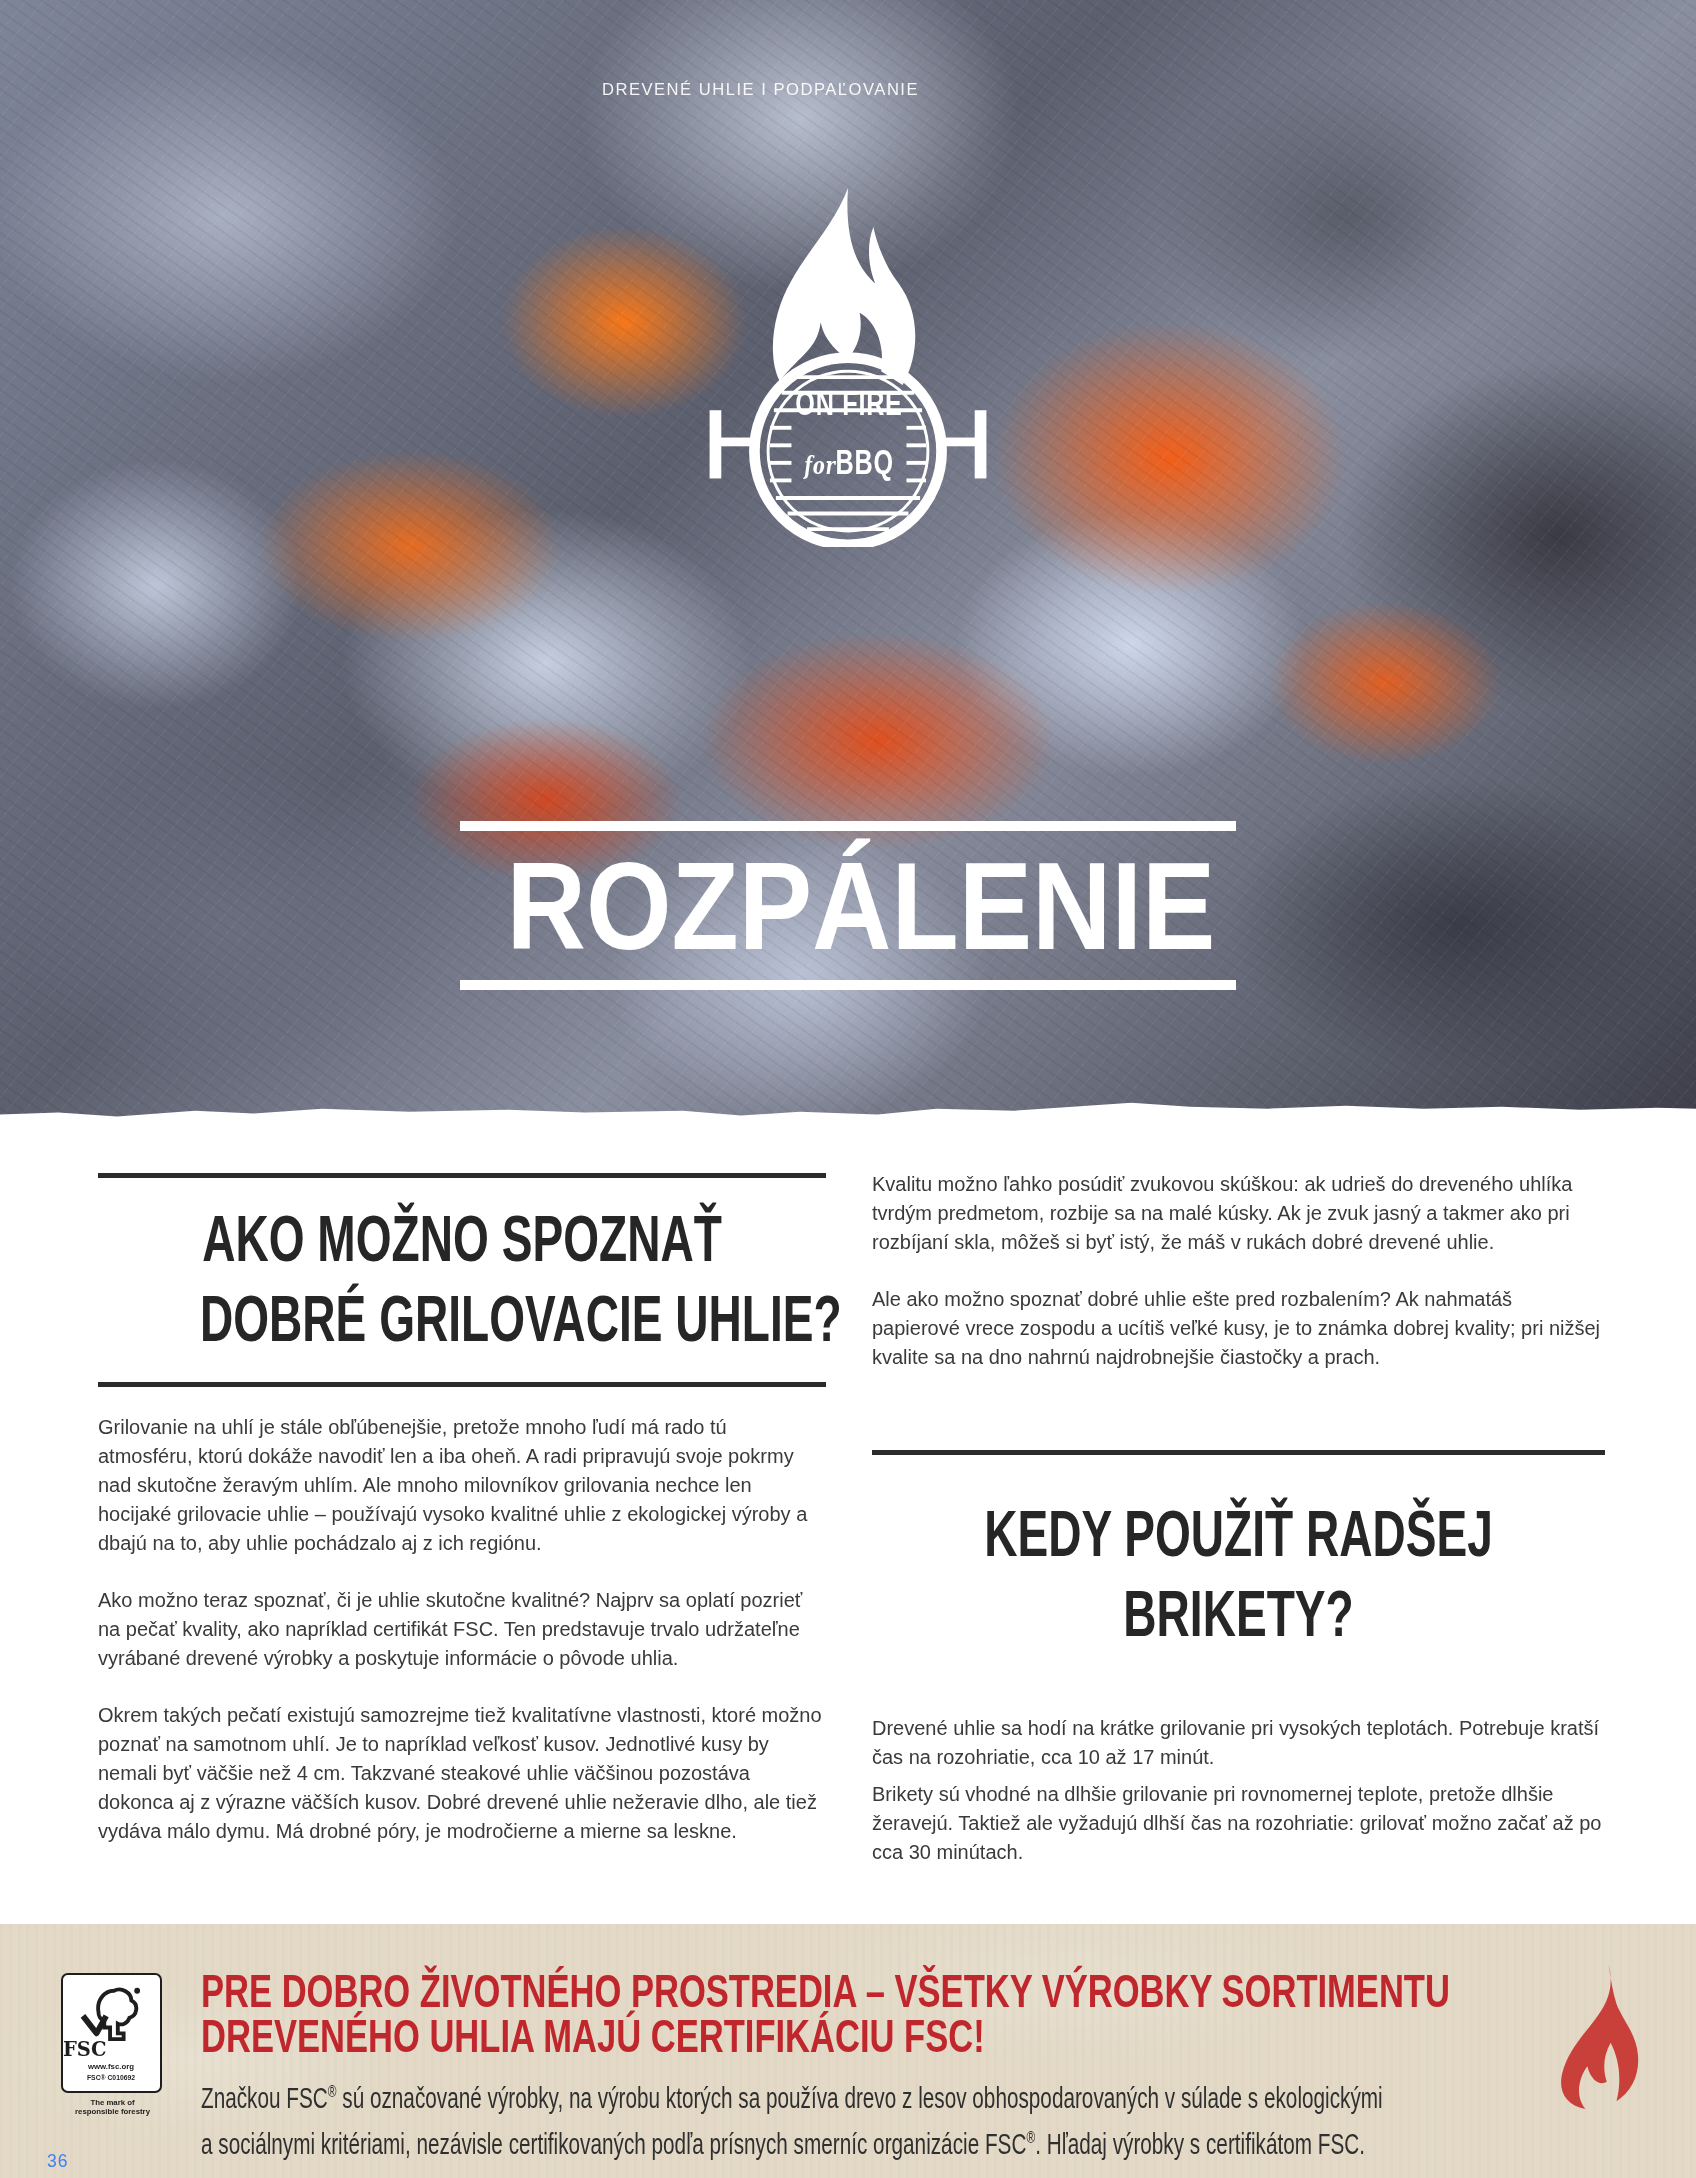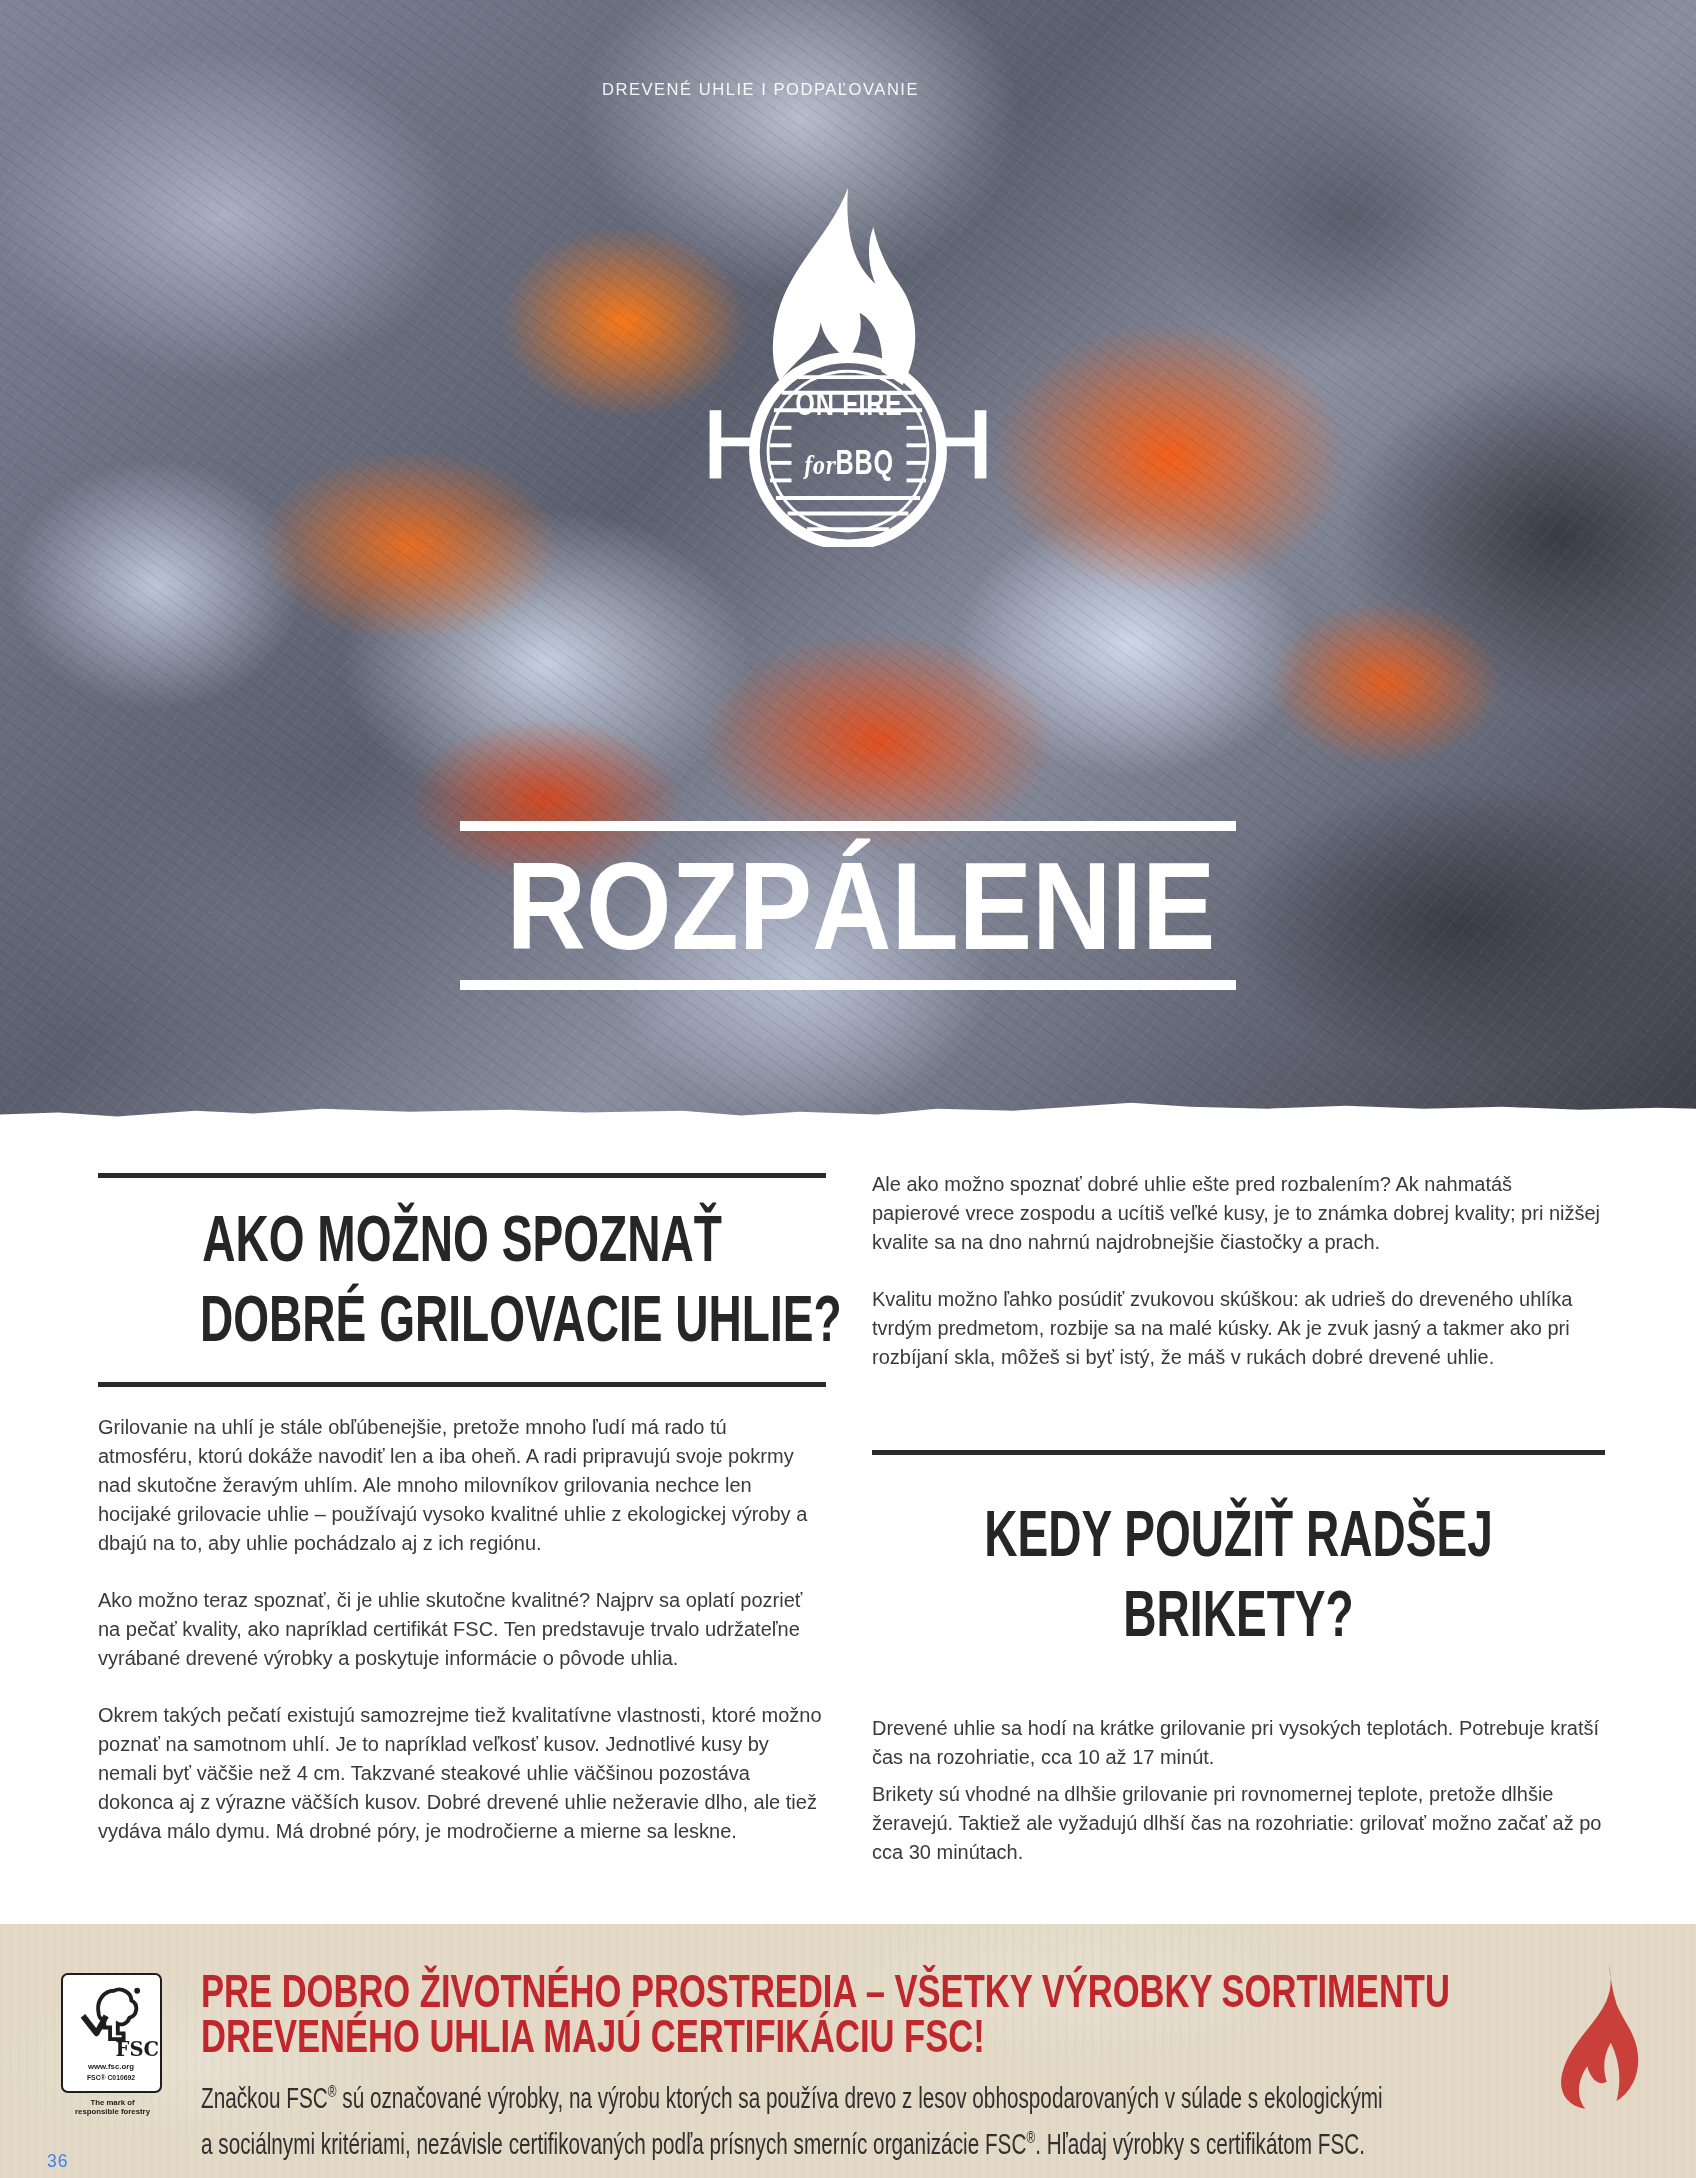--- a/index.html
+++ b/index.html
@@ -102,21 +102,21 @@
   .banner-texture {
     position: absolute; inset: 0;
     background: repeating-linear-gradient(90deg, rgba(0,0,0,0.015) 0 2.9px, rgba(0,0,0,0) 2.9px 8.8px);
   }
   .fsc-box {
     position: absolute; left: 61px; top: 1973px; width: 101px; height: 120px;
     border: 2.9px solid #1e1e1e; border-radius: 6.8px; background: #ffffff; box-sizing: border-box;
   }
   .fsc-tree { position: absolute; left: 15.6px; top: 7.8px; width: 66px; height: 60px; }
   .fsc-word {
-    position: absolute; left: 0; top: 64px; width: 96px; text-align: right;
+    position: absolute; left: 0; top: 64px; width: 96px; text-align: left;
     font-family: "DejaVu Serif", serif; font-weight: bold; font-size: 19.5px; color: #1e1e1e; line-height: 21.5px;
   }
   .fsc-url {
     position: absolute; left: 0; top: 87px; width: 96px; text-align: center;
     font-family: "Liberation Sans", sans-serif; font-size: 7.8px; color: #1e1e1e; font-weight: bold;
   }
   .fsc-code {
     position: absolute; left: 0; top: 99px; width: 96px; text-align: center;
     font-family: "Liberation Sans", sans-serif; font-size: 6.8px; color: #1e1e1e; font-weight: bold;
   }
@@ -200,22 +200,22 @@
   </div>
   <div class="heading-rule"></div>
   <div style="padding-top:26px;">
     <p class="body-text">Grilovanie na uhlí je stále obľúbenejšie, pretože mnoho ľudí má rado tú atmosféru, ktorú dokáže navodiť len a iba oheň. A radi pripravujú svoje pokrmy nad skutočne žeravým uhlím. Ale mnoho milovníkov grilovania nechce len hocijaké grilovacie uhlie – používajú vysoko kvalitné uhlie z ekologickej výroby a dbajú na to, aby uhlie pochádzalo aj z ich regiónu.</p>
     <p class="body-text">Ako možno teraz spoznať, či je uhlie skutočne kvalitné? Najprv sa oplatí pozrieť na pečať kvality, ako napríklad certifikát FSC. Ten predstavuje trvalo udržateľne vyrábané drevené výrobky a poskytuje informácie o pôvode uhlia.</p>
     <p class="body-text">Okrem takých pečatí existujú samozrejme tiež kvalitatívne vlastnosti, ktoré možno poznať na samotnom uhlí. Je to napríklad veľkosť kusov. Jednotlivé kusy by nemali byť väčšie než 4 cm. Takzvané steakové uhlie väčšinou pozostáva dokonca aj z výrazne väčších kusov. Dobré drevené uhlie nežeravie dlho, ale tiež vydáva málo dymu. Má drobné póry, je modročierne a mierne sa leskne.</p>
   </div>
 </div>
 
 <div class="col-right">
+  <p class="body-text">Kvalitu možno ľahko posúdiť zvukovou skúškou: ak udrieš do dreveného uhlíka tvrdým predmetom, rozbije sa na malé kúsky. Ak je zvuk jasný a takmer ako pri rozbíjaní skla, môžeš si byť istý, že máš v rukách dobré drevené uhlie.</p>
   <p class="body-text">Ale ako možno spoznať dobré uhlie ešte pred rozbalením? Ak nahmatáš papierové vrece zospodu a ucítiš veľké kusy, je to známka dobrej kvality; pri nižšej kvalite sa na dno nahrnú najdrobnejšie čiastočky a prach.</p>
-  <p class="body-text">Kvalitu možno ľahko posúdiť zvukovou skúškou: ak udrieš do dreveného uhlíka tvrdým predmetom, rozbije sa na malé kúsky. Ak je zvuk jasný a takmer ako pri rozbíjaní skla, môžeš si byť istý, že máš v rukách dobré drevené uhlie.</p>
 
   <div class="heading-rule" style="margin-top:78px;"></div>
   <div style="padding-top:39px; padding-bottom:59px;">
     <div class="heading">KEDY POUŽIŤ RADŠEJ</div>
     <div class="heading">BRIKETY?</div>
   </div>
   <div class="heading-rule" style="height:1px; background:transparent;"></div>
   <p class="body-text tight">Drevené uhlie sa hodí na krátke grilovanie pri vysokých teplotách. Potrebuje kratší čas na rozohriatie, cca 10 až 17 minút.</p>
   <p class="body-text tight">Brikety sú vhodné na dlhšie grilovanie pri rovnomernej teplote, pretože dlhšie žeravejú. Taktiež ale vyžadujú dlhší čas na rozohriatie: grilovať možno začať až po cca 30 minútach.</p>
 </div>

